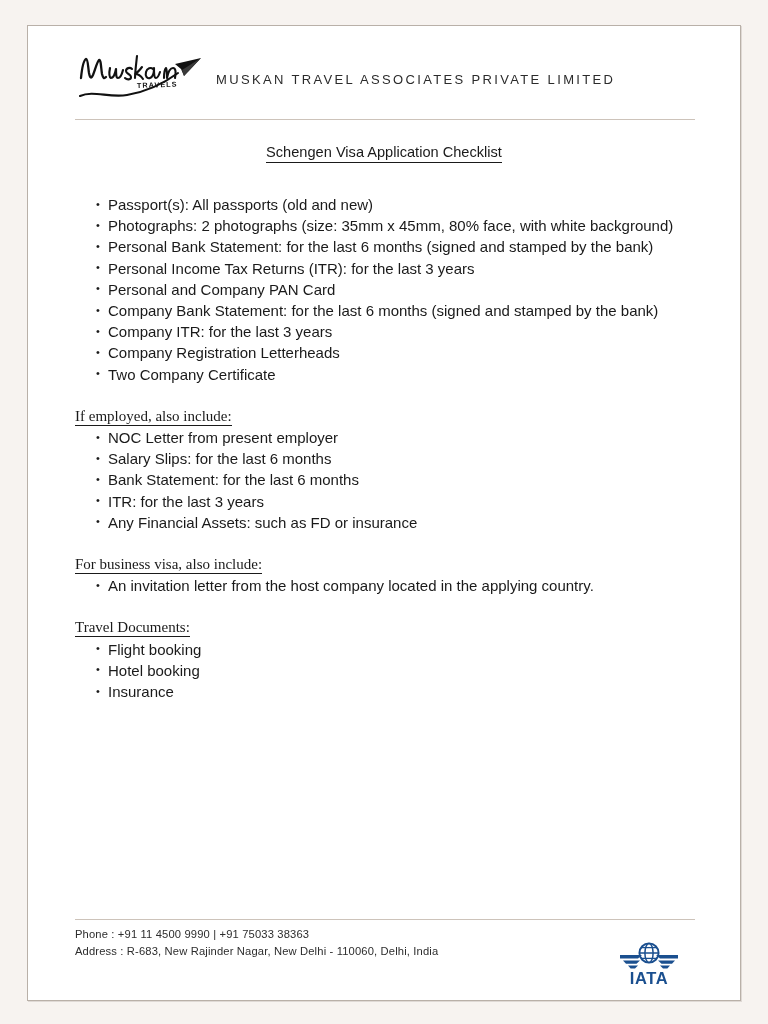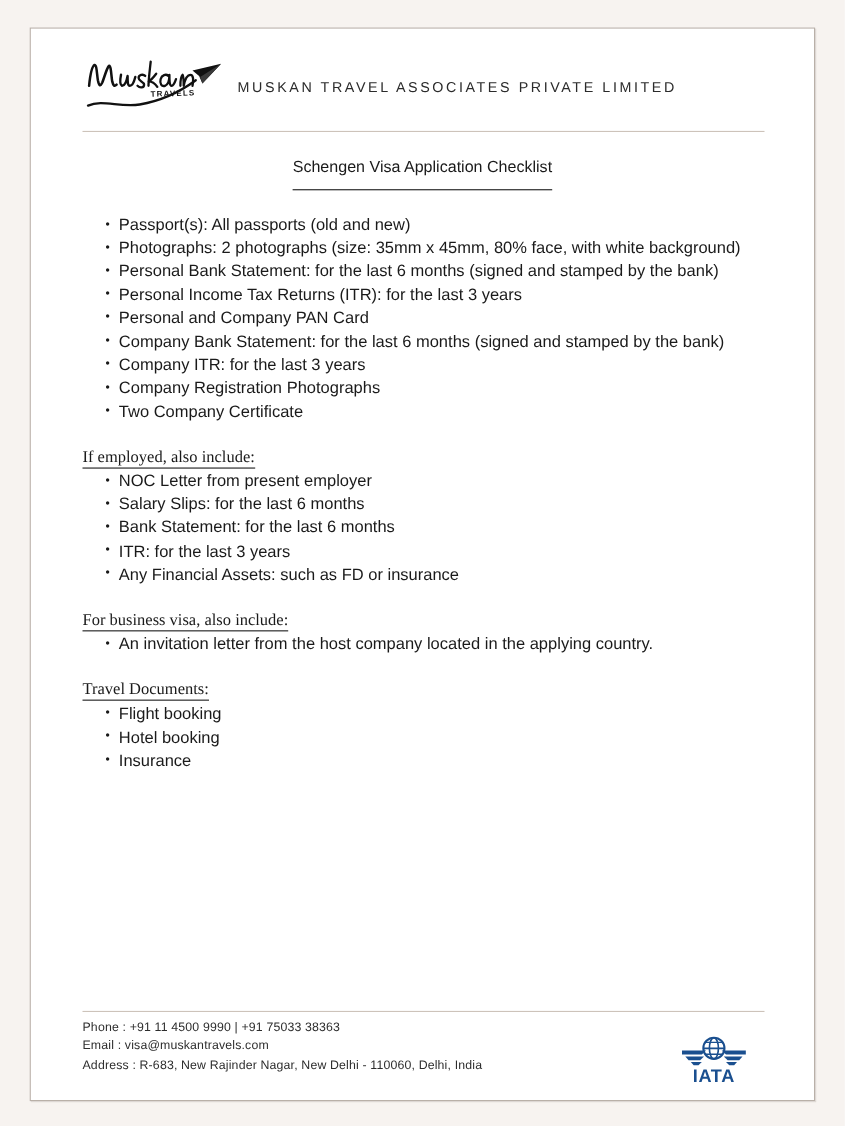--- a/index.html
+++ b/index.html
@@ -71,21 +71,21 @@
     position: absolute;
     left: 0;
     top: 118px;
     width: 100%;
     text-align: center;
     font-size: 14.6px;
     color: #1a1a1a;
   }
   .doc-title span {
     border-bottom: 1px solid #1a1a1a;
-    padding-bottom: 12px;
+    padding-bottom: 2px;
   }
 
   .content {
     position: absolute;
     left: 47px;
     top: 168px;
     width: 630px;
     color: #1a1a1a;
     font-size: 15px;
   }
@@ -190,21 +190,21 @@
   <div class="content">
 
     <ul class="check-list" id="main-list">
         <li>Passport(s): All passports (old and new)</li>
         <li>Photographs: 2 photographs (size: 35mm x 45mm, 80% face, with white background)</li>
         <li>Personal Bank Statement: for the last 6 months (signed and stamped by the bank)</li>
         <li>Personal Income Tax Returns (ITR): for the last 3 years</li>
         <li>Personal and Company PAN Card</li>
         <li>Company Bank Statement: for the last 6 months (signed and stamped by the bank)</li>
         <li>Company ITR: for the last 3 years</li>
-        <li>Company Registration Photographs</li>
+        <li>Company Registration Letterheads</li>
         <li>Two Company Certificate</li>
       </ul>
 
     <div id="sections-host">
         <div class="gap"></div>
         <div class="section-heading"><span>If employed, also include: </span></div>
         <ul class="check-list">
           <li>NOC Letter from present employer</li>
           <li>Salary Slips: for the last 6 months</li>
           <li>Bank Statement: for the last 6 months</li>
@@ -225,21 +225,20 @@
         </ul>
       </div>
 
   </div>
 
   <div class="rule rule-bottom"></div>
 
   <div class="doc-footer">
     <div class="footer-contact">
       <div>Phone : +91 11 4500 9990 | +91 75033 38363</div>
-      <div>Email : visa@muskantravels.com</div>
       <div>Address : R-683, New Rajinder Nagar, New Delhi - 110060, Delhi, India</div>
     </div>
 
     <div class="iata-logo">
       <svg viewBox="0 0 62 46" xmlns="http://www.w3.org/2000/svg">
         <g fill="#1a4f8f">
 
           <circle cx="31" cy="13" r="9.6" fill="none" stroke="#1a4f8f" stroke-width="1.9"></circle>
           <ellipse cx="31" cy="13" rx="4.1" ry="9.6" fill="none" stroke="#1a4f8f" stroke-width="1.5"></ellipse>
           <line x1="21.4" y1="13" x2="40.6" y2="13" stroke="#1a4f8f" stroke-width="1.5"></line>

